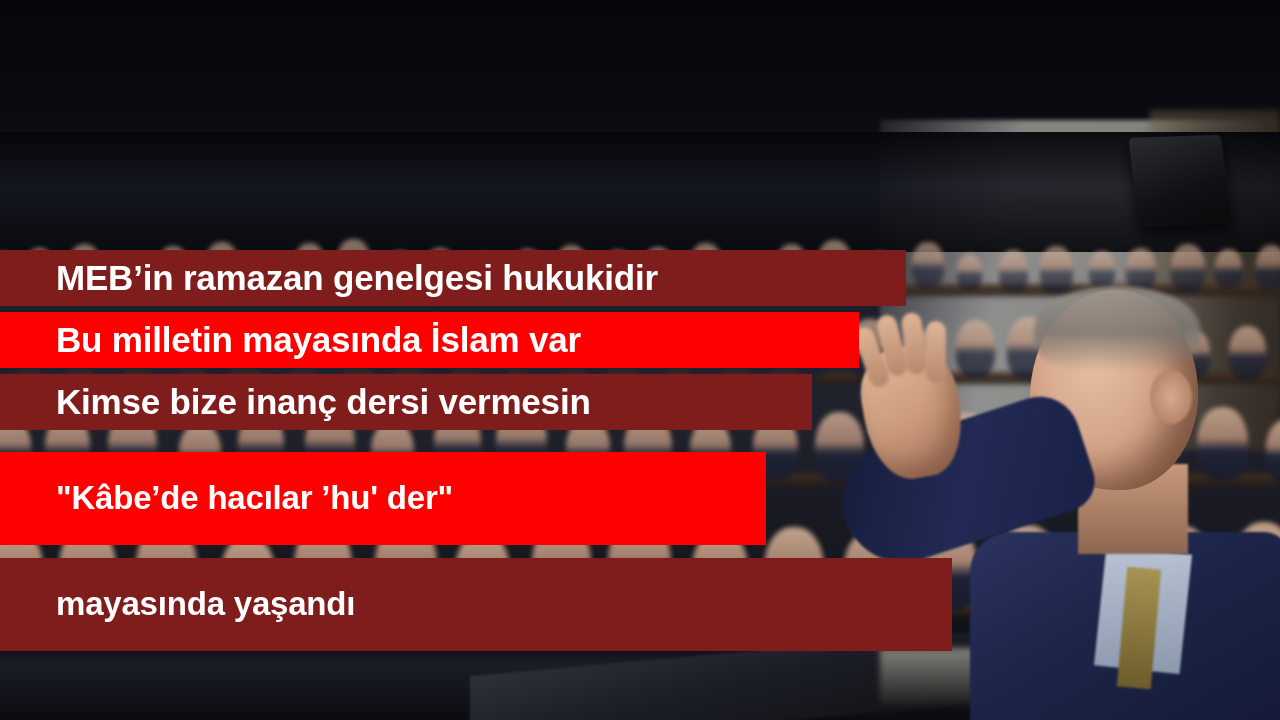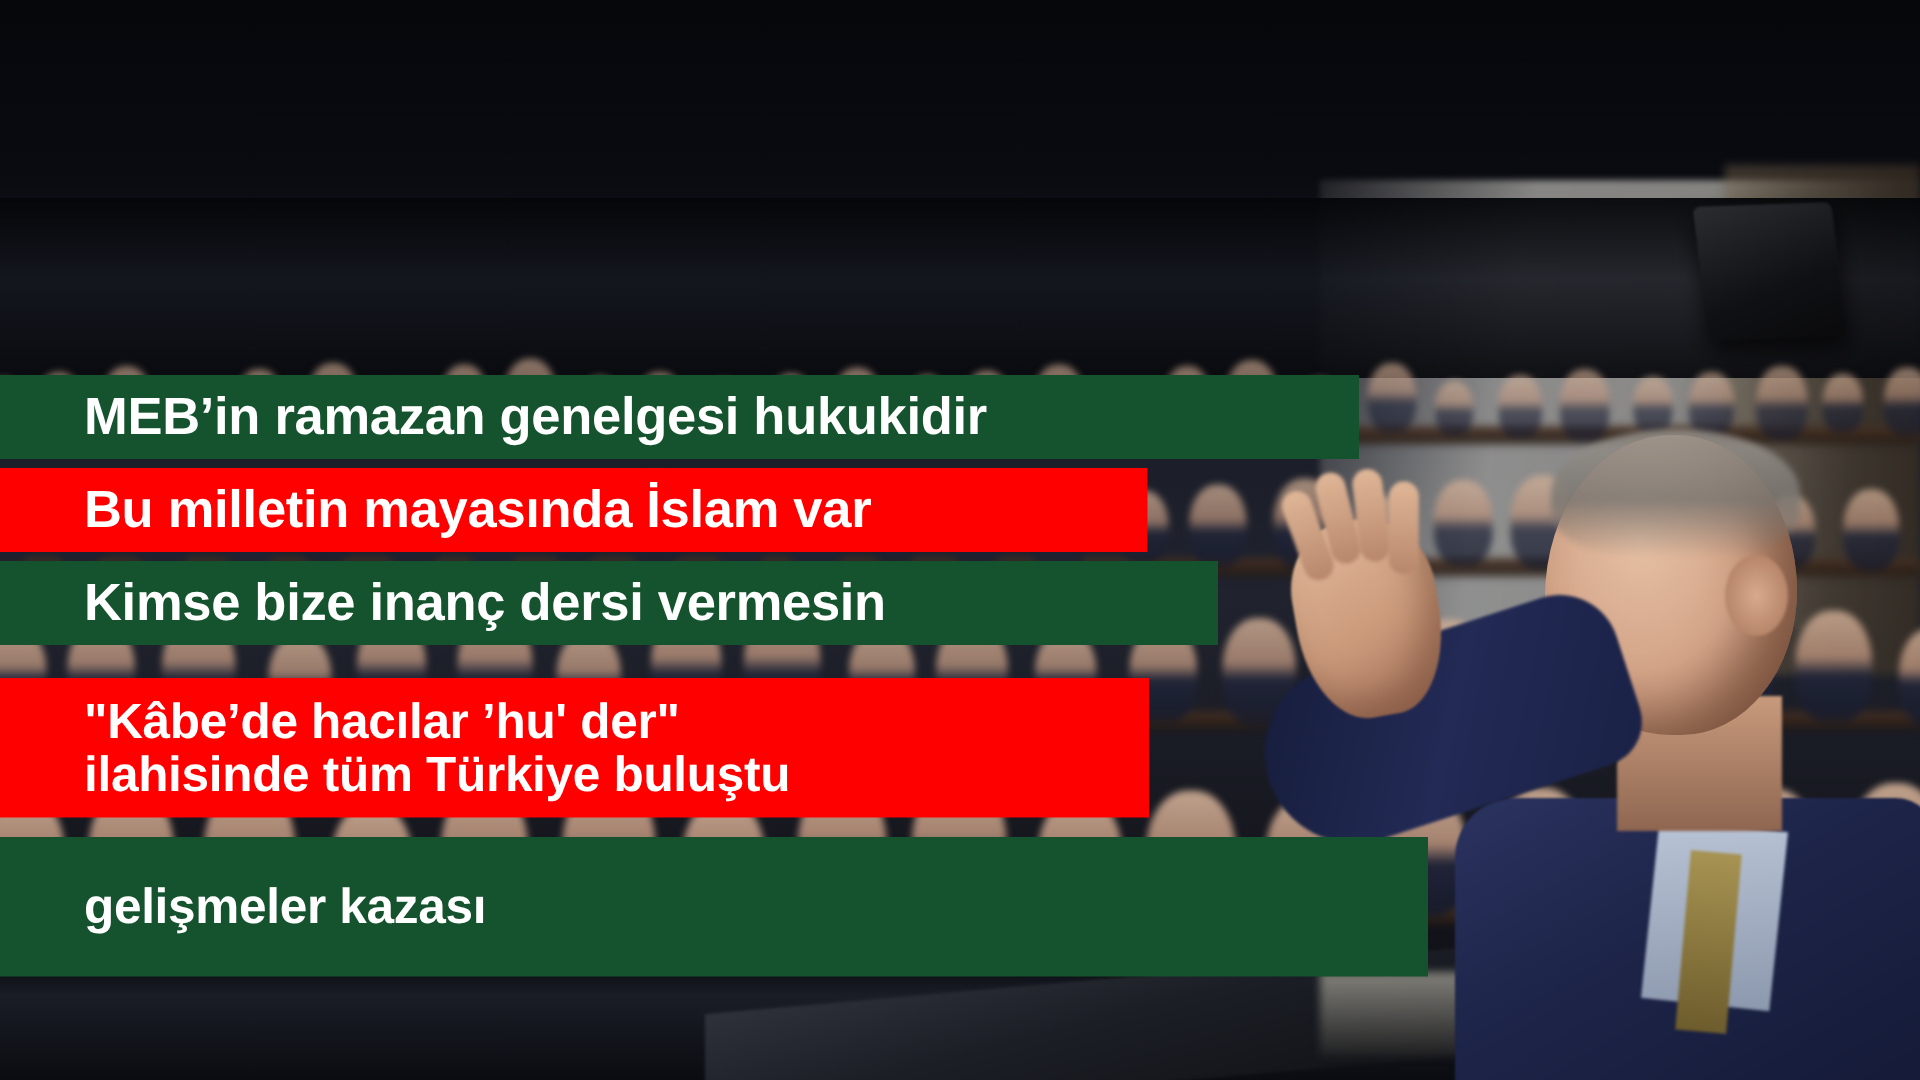--- a/index.html
+++ b/index.html
@@ -168,21 +168,21 @@
     padding:0 14px 0 56px;
     color:#ffffff;
     font-weight:bold;
     font-family:"Liberation Sans", sans-serif;
     letter-spacing:-.2px;
   }
   .bar span{ display:block; }
   .bar.one-line{ align-items:center; }
   .bar.two-line{ align-items:center; line-height:1.04; }
   .bar-red{ background:#FF0000; }
-  .bar-blue{ background:#14532d; }
+  .bar-blue{ background:#7f1d1d; }
 </style>
 </head>
 <body>
 
 <div id="stage">
 
   <div class="bg">
     <div class="bg-base"></div>
     <div class="bg-wall"></div>
     <div class="bg-wall2"></div>
@@ -317,35 +317,34 @@
   </div>
 
 
   <div class="bars">
 
 
     <div class="bar bar-blue one-line" style="left:0; top:250px; width:906px; height:56px; font-size:35px;">
       <span>MEB’in ramazan genelgesi hukukidir</span>
     </div>
 
-    <div class="bar bar-red one-line" style="left:0; top:312px; width:765px; height:56px; font-size:35px;">
+    <div class="bar bar-red one-line" style="left:0; top:312px; width:859px; height:56px; font-size:35px;">
       <span>Bu milletin mayasında İslam var</span>
     </div>
 
     <div class="bar bar-blue one-line" style="left:0; top:374px; width:812px; height:56px; font-size:35px;text-align:right;">
       <span>Kimse bize inanç dersi vermesin</span>
     </div>
 
     <div class="bar bar-red two-line" style="left:0; top:452px; width:766px; height:93px; font-size:33px;">
       <div>
         <span>"Kâbe’de hacılar ’hu' der"</span>
-        <span>ilahisinde tüm Türkiye buluştu</span>
       </div>
     </div>
 
     <div class="bar bar-blue two-line" style="left:0; top:558px; width:952px; height:93px; font-size:33px;">
       <div>
-        <span>gelişmeler kazası</span>
+        <span>mayasında yaşandı</span>
       </div>
     </div>
 
   </div>
 </div>
 
 </body></html>

